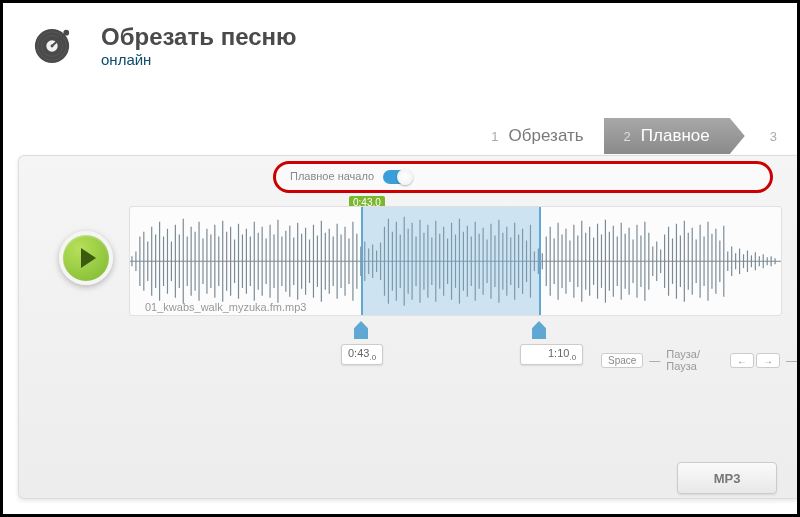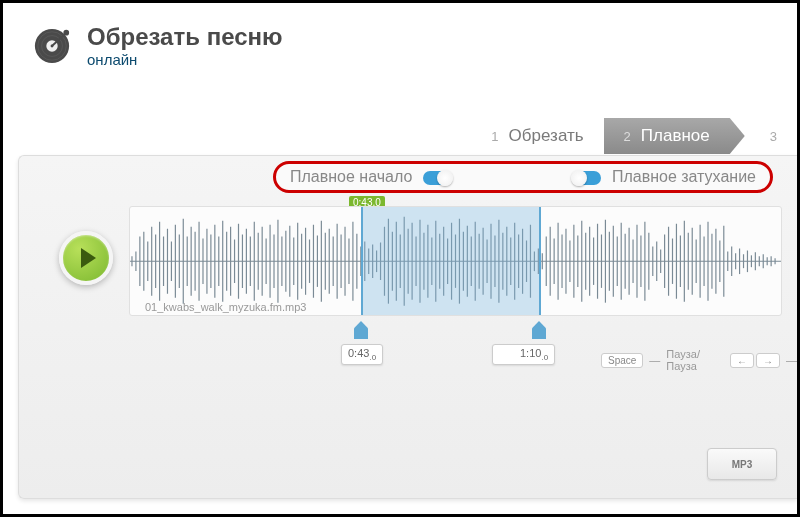--- a/index.html
+++ b/index.html
@@ -1,33 +1,33 @@
 <!DOCTYPE html>
 <html><head>
 <meta charset="utf-8">
 <style>
 * { margin: 0; padding: 0; box-sizing: border-box; }
 body { font-family: Arial, sans-serif; background: #fff; border: 3px solid #000; width: 800px; height: 517px; position: relative; overflow: hidden; }
 
-.header { display: flex; align-items: center; padding: 20px 30px 10px; gap: 16px; }
+.header { display: flex; align-items: center; padding: 20px 30px 10px; gap: 30px; }
 .logo { width: 38px; height: 38px; position: relative; }
 .logo svg { width: 100%; height: 100%; }
 .title-block h1 { font-size: 24px; color: #4a4a4a; font-weight: bold; }
 .title-block .sub { font-size: 15px; color: #0c4a6e; }
 
 .step-tabs { position: absolute; right: 0; top: 115px; display: flex; align-items: center; }
 .tab { display: flex; align-items: center; gap: 10px; padding: 8px 20px; font-size: 17px; color: #7a7a7a; position: relative; }
 .tab.active { background: linear-gradient(#a8a8a8, #8a8a8a); color: #fff; clip-path: polygon(0 0, calc(100% - 15px) 0, 100% 50%, calc(100% - 15px) 100%, 0 100%); padding-right: 35px; }
 .tab .num { font-size: 13px; color: #aaa; }
 .tab.active .num { color: #ddd; }
 .tab3 { padding-left: 25px; }
 
 .panel { position: absolute; left: 15px; right: 0; top: 152px; bottom: 15px; background: linear-gradient(#f5f5f5, #ededed); border: 1px solid #ddd; border-right: none; border-radius: 6px 0 0 6px; box-shadow: 0 2px 4px rgba(0,0,0,0.1); }
 
-.fade-bar { position: absolute; left: 254px; width: 500px; top: 5px; height: 32px; background: #fafafa; border: 3px solid #cc0000; border-radius: 16px; display: flex; align-items: center; justify-content: space-between; padding: 0 14px; font-size: 16px; color: #888; }
+.fade-bar { position: absolute; left: 254px; width: 500px; top: 5px; height: 32px; background: #fafafa; border: 3px solid #cc0000; border-radius: 16px; display: flex; align-items: center; justify-content: space-between; padding: 0 14px; font-size: 11px; color: #888; }
 .toggle { width: 28px; height: 14px; background: #3a9fd8; border-radius: 7px; position: relative; display: inline-block; vertical-align: middle; margin: 0 6px; }
 .toggle::after { content: ''; position: absolute; width: 16px; height: 16px; background: radial-gradient(#fff, #eee); border-radius: 50%; top: -1px; box-shadow: 0 1px 2px rgba(0,0,0,0.3); }
 .toggle.on-right::after { right: -2px; }
 .toggle.on-left::after { left: -2px; }
 
 .play-btn { position: absolute; left: 40px; top: 75px; width: 54px; height: 54px; border-radius: 50%; background: radial-gradient(circle at 35% 30%, #b8e05a, #7cb82f); border: 4px solid #f5f5f5; box-shadow: 0 2px 6px rgba(0,0,0,0.25), inset 0 1px 2px rgba(255,255,255,0.4); display: flex; align-items: center; justify-content: center; cursor: pointer; }
 .play-btn::before { content: ''; border-left: 15px solid #3a5a0f; border-top: 10px solid transparent; border-bottom: 10px solid transparent; margin-left: 4px; }
 
 .wave-area { position: absolute; left: 110px; right: 15px; top: 50px; height: 110px; background: #fcfcfc; border: 1px solid #e0e0e0; border-radius: 3px; overflow: hidden; }
 .wave { position: absolute; inset: 0; }
@@ -36,30 +36,30 @@
 
 .marker-top { position: absolute; top: 40px; left: 330px; background: #7cb82f; color: #fff; font-size: 10px; padding: 1px 4px; border-radius: 2px; }
 .marker-top::after { content: ''; position: absolute; width: 2px; height: 14px; background: #7cb82f; left: 50%; top: 100%; }
 
 .marker-bottom { position: absolute; top: 165px; width: 14px; height: 18px; background: #5fa8d3; clip-path: polygon(50% 0, 100% 40%, 100% 100%, 0 100%, 0 40%); }
 .mb-left { left: 335px; }
 .mb-right { left: 513px; }
 
 .time-box { position: absolute; top: 188px; background: #fff; border: 1px solid #ccc; border-radius: 3px; padding: 2px 6px; font-size: 11px; color: #666; box-shadow: 0 1px 2px rgba(0,0,0,0.1); }
 .tb-left { left: 322px; }
-.tb-right { left: 473px; padding-left: 27px; }
+.tb-right { left: 501px; padding-left: 27px; }
 .time-box sub { font-size: 8px; }
 
 .filename { position: absolute; left: 126px; top: 145px; font-size: 11px; color: #999; }
 
 .hints { position: absolute; left: 582px; top: 192px; display: flex; gap: 18px; align-items: center; font-size: 11px; color: #999; }
 .key { border: 1px solid #ccc; border-radius: 3px; padding: 1px 6px; font-size: 10px; color: #888; background: #fff; }
 .arrows { display: flex; gap: 2px; }
 
-.format-btn { position: absolute; right: 20px; bottom: 18px; width: 70px; height: 32px; background: linear-gradient(#fafafa,#e8e8e8); border: 1px solid #ccc; border-radius: 4px; font-size: 10px; color: #777; font-weight: bold; display: flex; align-items: center; justify-content: center; box-shadow: 0 1px 2px rgba(0,0,0,0.1); }
+.format-btn { position: absolute; right: 20px; bottom: 4px; width: 100px; height: 32px; background: linear-gradient(#fafafa,#e8e8e8); border: 1px solid #ccc; border-radius: 4px; font-size: 13px; color: #777; font-weight: bold; display: flex; align-items: center; justify-content: center; box-shadow: 0 1px 2px rgba(0,0,0,0.1); }
 
 .wavepath { stroke: #7a8a95; stroke-width: 1; fill: none; }
 </style>
 </head>
 <body>
 
 <div class="header">
   <div class="logo">
     <svg viewBox="0 0 40 40">
       <circle cx="20" cy="20" r="18" fill="#4a4a4a"></circle>
@@ -90,24 +90,20 @@
     <span class="num">3</span>
   </div>
 </div>
 
 <div class="panel">
 
   <div class="fade-bar">
     <div>
       <span>Плавное начало</span>
       <span class="toggle on-right"></span>
-    </div>
-    <div>
-      <span class="toggle on-left"></span>
-      <span>Плавное затухание</span>
     </div>
   </div>
 
   <div class="marker-top">
     <span>0:43.0</span>
   </div>
 
   <div class="play-btn"></div>
 
   <div class="wave-area">

